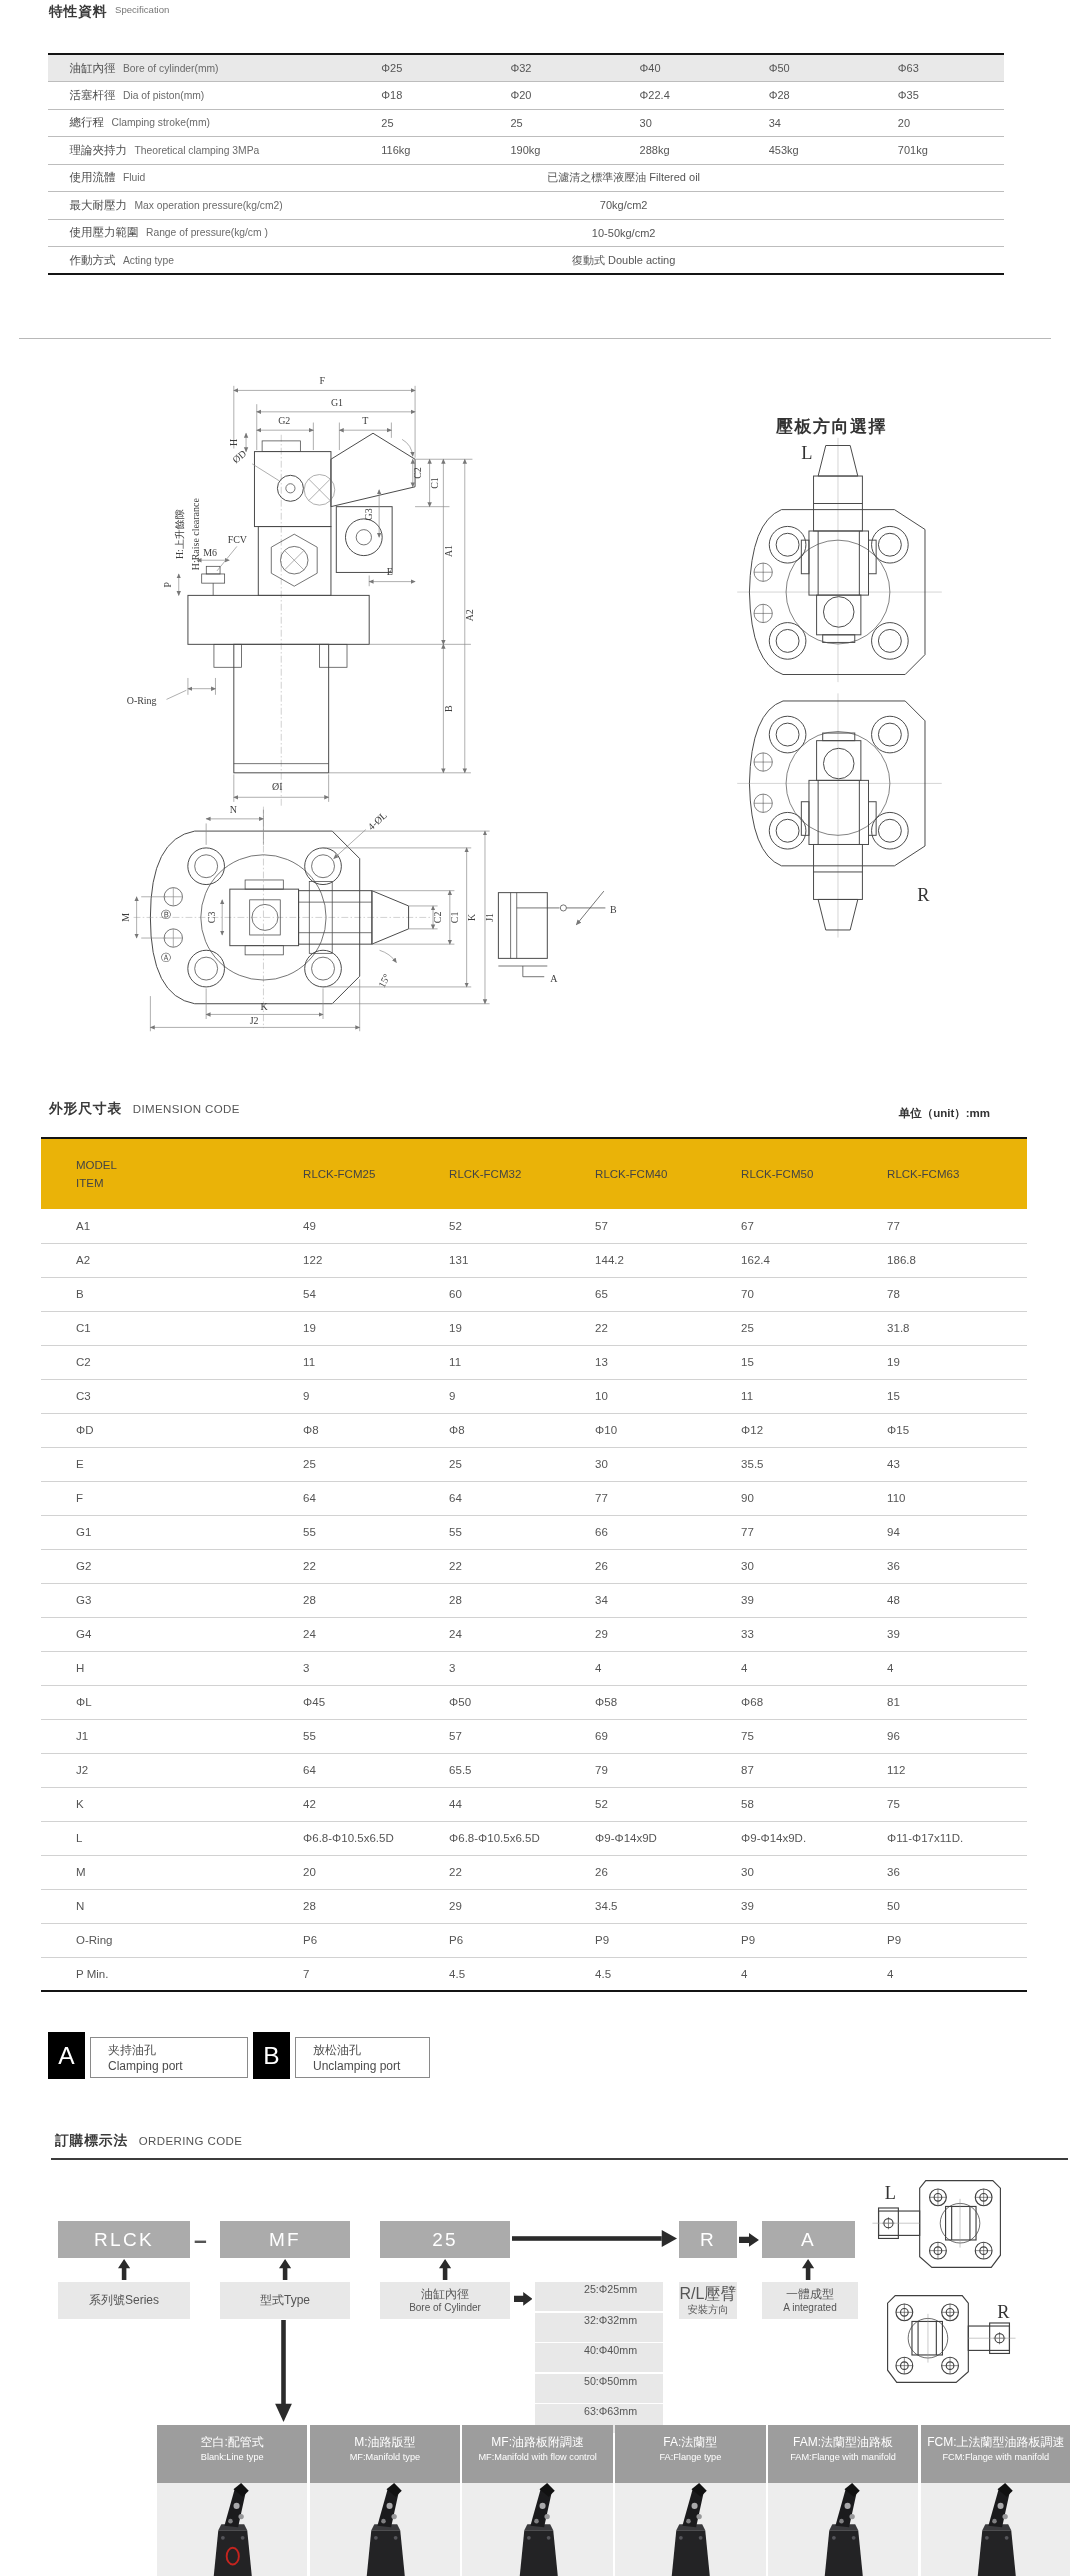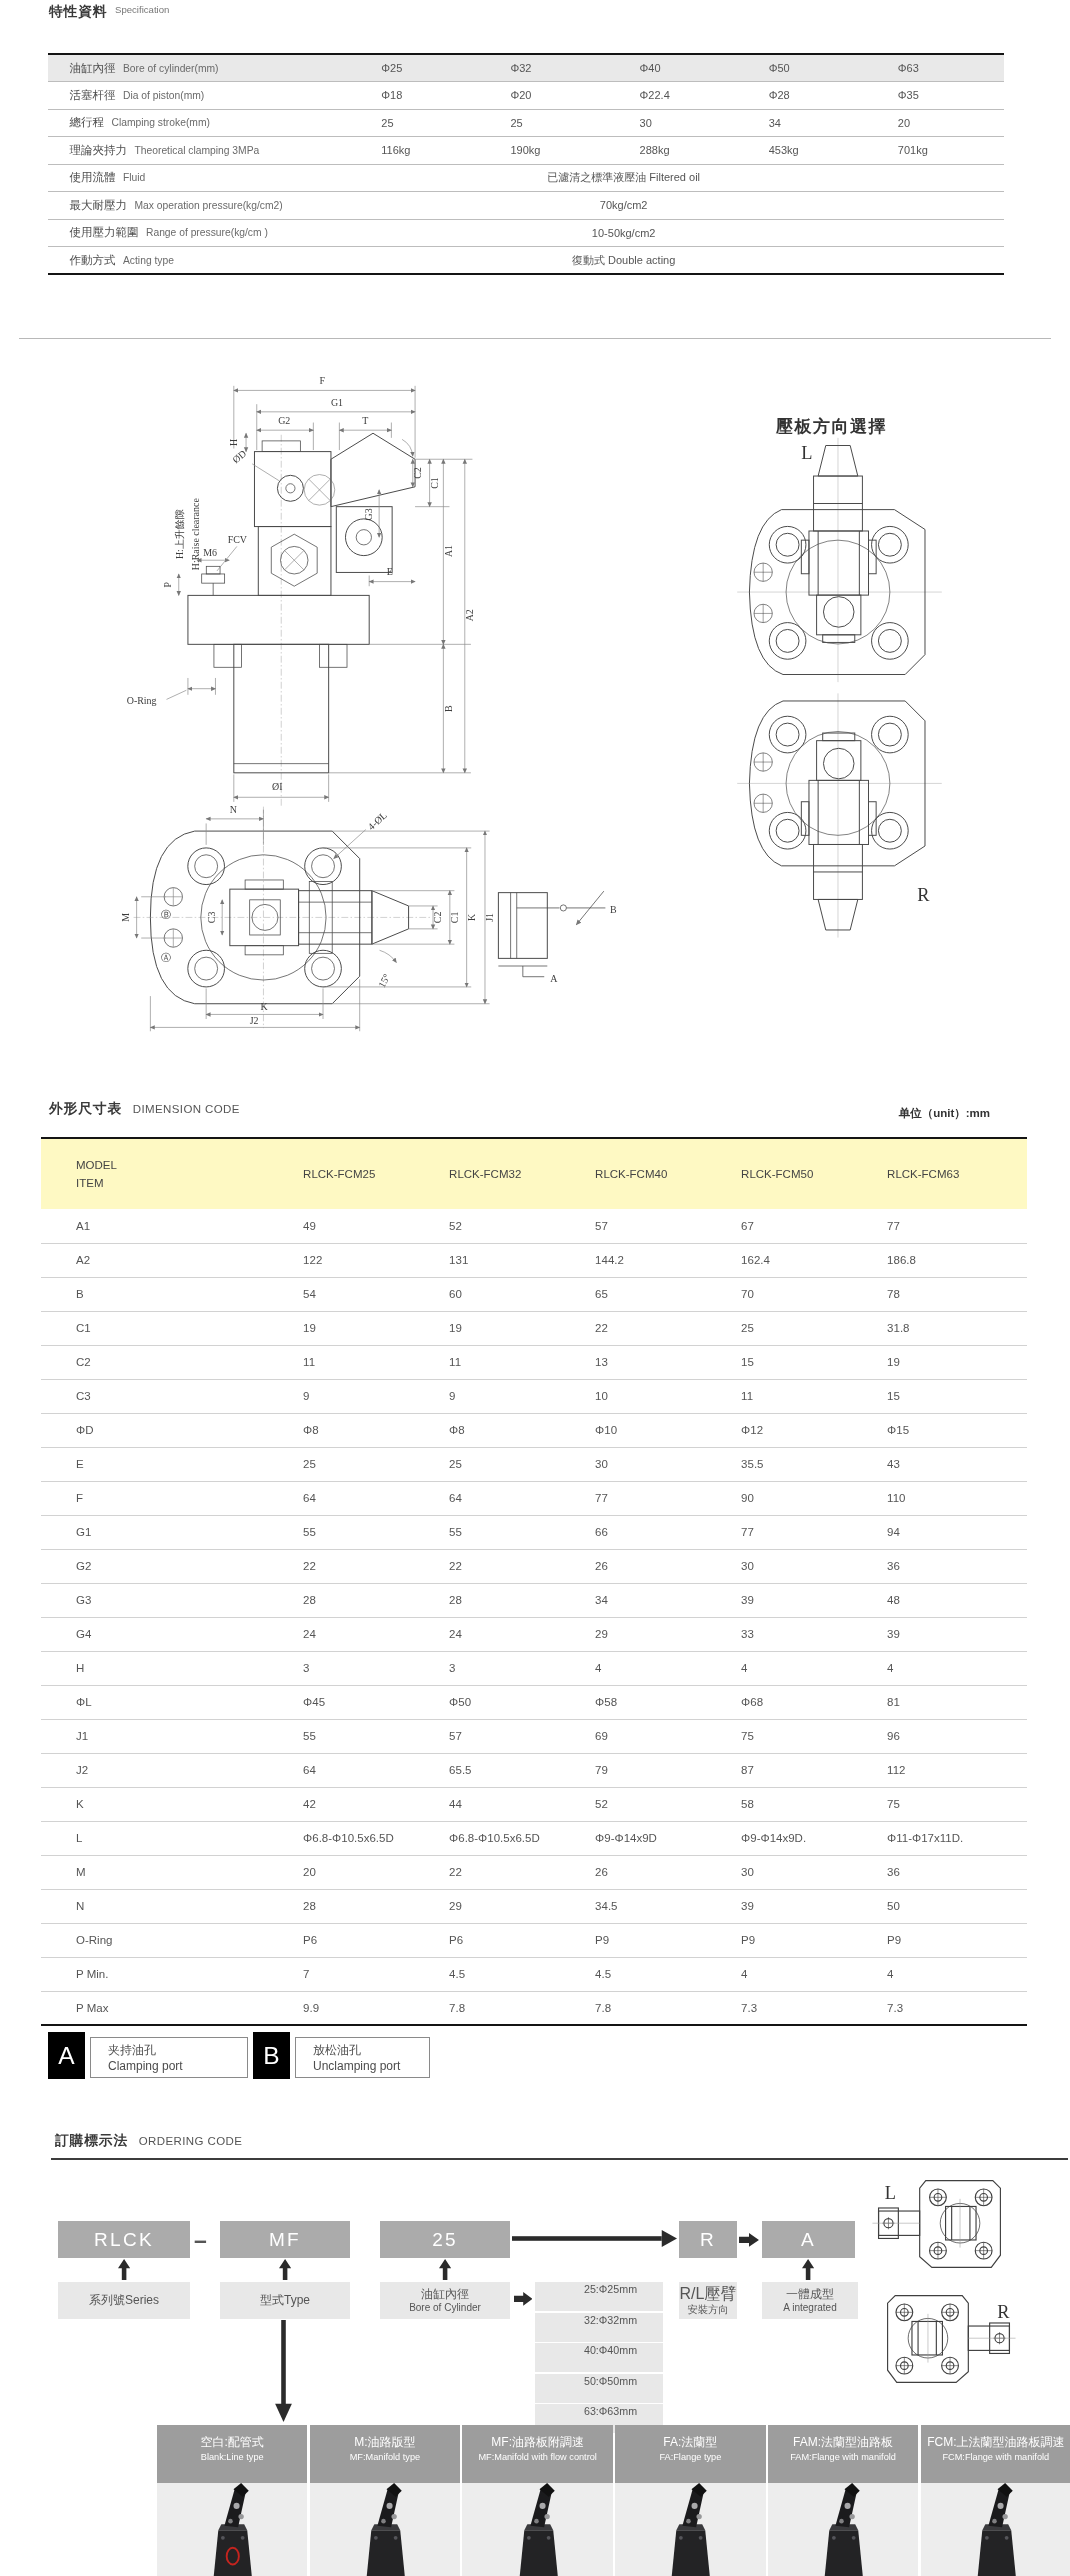--- a/index.html
+++ b/index.html
@@ -28,21 +28,21 @@
   .spec-label { width:310px; padding-left:21.4px; white-space:nowrap; }
   .spec-label .lzh { font-size:11.5px; color:#4e4e4e; }
   .spec-label .len { font-size:10.3px; color:#6a6a6a; margin-left:7.6px; }
   .spec-label sup { font-size:7.6px; color:#6a6a6a; }
   .spec-val { width:129px; padding-left:23px; }
   .spec-span { text-align:center; padding-right:115px; }
 
   
   #dim-table { position:absolute; left:41px; top:1137px; width:986px;
                border-collapse:collapse; border-top:2.3px solid #141414; border-bottom:2.3px solid #141414; }
-  #dim-table thead tr { background:#fef9c3; }
+  #dim-table thead tr { background:#eab308; }
   #dim-table thead td { height:71px; font-size:11.5px; color:#444; vertical-align:middle; }
   #dim-table tbody tr { border-top:0.8px solid #d2d2d2; }
   #dim-table tbody tr:first-child { border-top:none; }
   #dim-table tbody td { height:34px; font-size:11.5px; color:#555; vertical-align:middle; }
   .dim-item { width:256px; padding-left:35px; }
   .dim-val, .dim-col { width:146px; padding-left:6.1px; }
   .model-item div { line-height:1.6; padding-left:35px; }
 
   
   .port-code { position:absolute; width:37px; height:47px; background:#000; color:#fff;
@@ -611,28 +611,20 @@
           <td class="dim-val">P9</td>
         </tr>
         <tr>
           <td class="dim-item">P Min.</td>
           <td class="dim-val">7</td>
           <td class="dim-val">4.5</td>
           <td class="dim-val">4.5</td>
           <td class="dim-val">4</td>
           <td class="dim-val">4</td>
         </tr>
-        <tr>
-          <td class="dim-item">P Max</td>
-          <td class="dim-val">9.9</td>
-          <td class="dim-val">7.8</td>
-          <td class="dim-val">7.8</td>
-          <td class="dim-val">7.3</td>
-          <td class="dim-val">7.3</td>
-        </tr>
       </tbody>
   </table>
 
   <div class="port-code" style="left:48px; top:2032px;">A</div>
   <div class="port-label" style="left:90px; top:2037px; width:158px;">
     <div>夹持油孔</div>
     <div>Clamping port</div>
   </div>
   <div class="port-code" style="left:253px; top:2032px;">B</div>
   <div class="port-label" style="left:295px; top:2037px; width:135px;">

